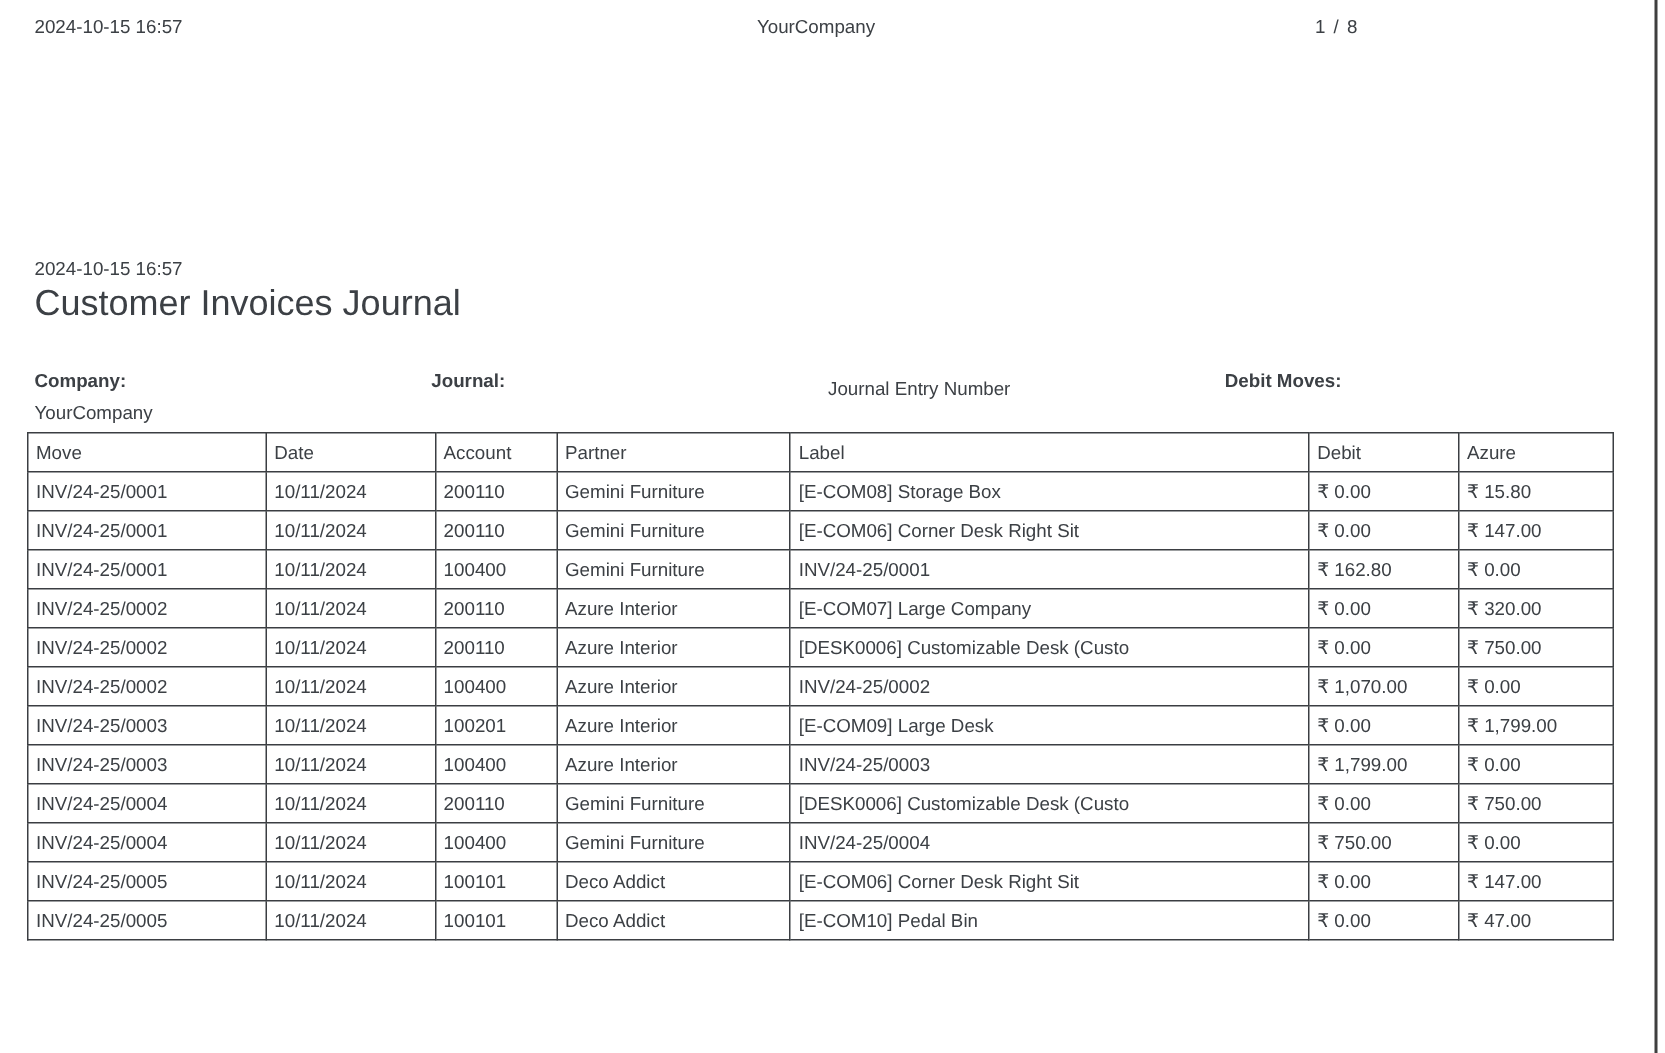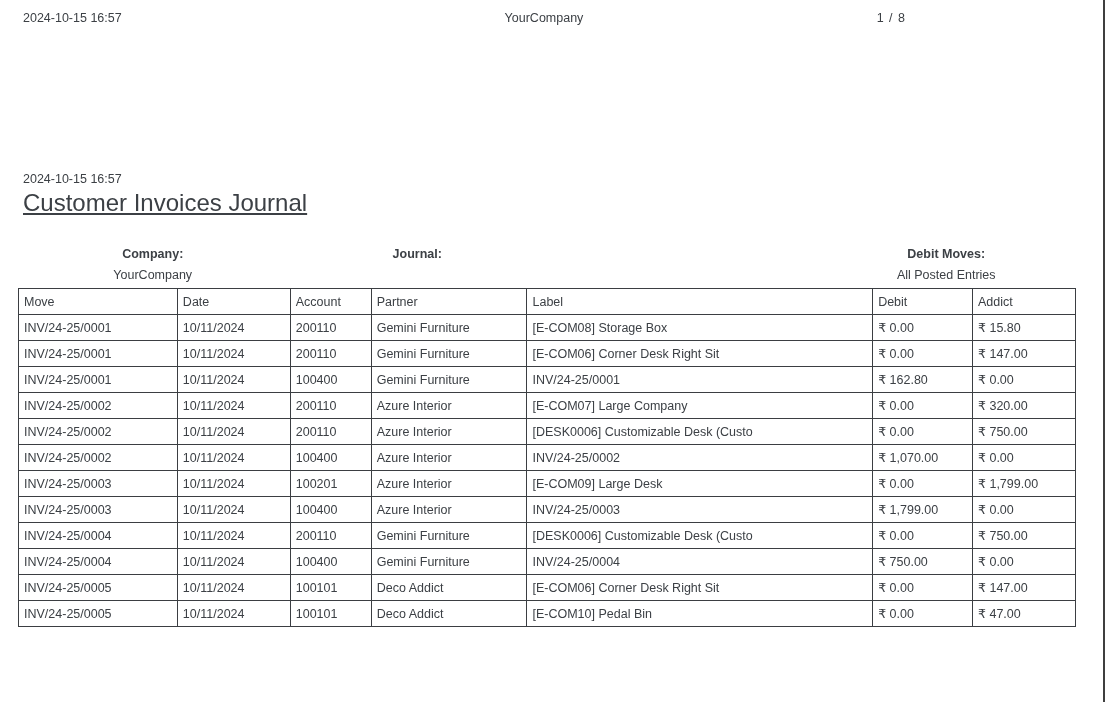--- a/index.html
+++ b/index.html
@@ -30,28 +30,27 @@
   .report-date {
     margin-top: 146px;
     padding-left: 5px;
     font-size: 12.5px; line-height: 15px;
   }
   .report-title {
     margin: 2px 0 0 0;
     padding-left: 5px;
     font-size: 24px; line-height: 28px;
     font-weight: 400;
-    text-decoration: underline;
   }
   .meta-row {
     display: flex;
     margin-top: 29px;
     font-size: 12.5px;
   }
-  .meta-block { width: 25%; padding-left: 5px; text-align: center; }
+  .meta-block { width: 25%; padding-left: 5px; }
   .meta-label { font-weight: 700; line-height: 16px; }
   .meta-value { line-height: 16px; margin-top: 5px; }
   table.journal {
     margin-top: 5px;
     width: 100%;
     border-collapse: collapse;
     table-layout: fixed;
     font-size: 12.5px;
     border-radius: 32px;
   }
@@ -84,24 +83,24 @@
 
     <div class="meta-row">
       <div class="meta-block">
         <div class="meta-label">Company:</div>
         <div class="meta-value">YourCompany</div>
       </div>
       <div class="meta-block">
         <div class="meta-label">Journal:</div>
       </div>
       <div class="meta-block">
+        <div class="meta-value">Journal Entry Number</div>
       </div>
       <div class="meta-block">
         <div class="meta-label">Debit Moves:</div>
-        <div class="meta-value">All Posted Entries</div>
       </div>
     </div>
 
     <table class="journal">
       <colgroup>
           <col style="width: 15.03%;">
           <col style="width: 10.68%;">
           <col style="width: 7.66%;">
           <col style="width: 14.74%;">
           <col style="width: 32.7%;">
@@ -109,21 +108,21 @@
           <col style="width: 9.74%;">
         </colgroup>
       <thead>
         <tr>
           <th>Move</th>
           <th>Date</th>
           <th>Account</th>
           <th>Partner</th>
           <th>Label</th>
           <th>Debit</th>
-          <th>Addict</th>
+          <th>Azure</th>
         </tr>
       </thead>
       <tbody>
           <tr>
             <td>INV/24-25/0001</td>
             <td>10/11/2024</td>
             <td>200110</td>
             <td>Gemini Furniture</td>
             <td>[E-COM08] Storage Box</td>
             <td>₹ 0.00</td>

